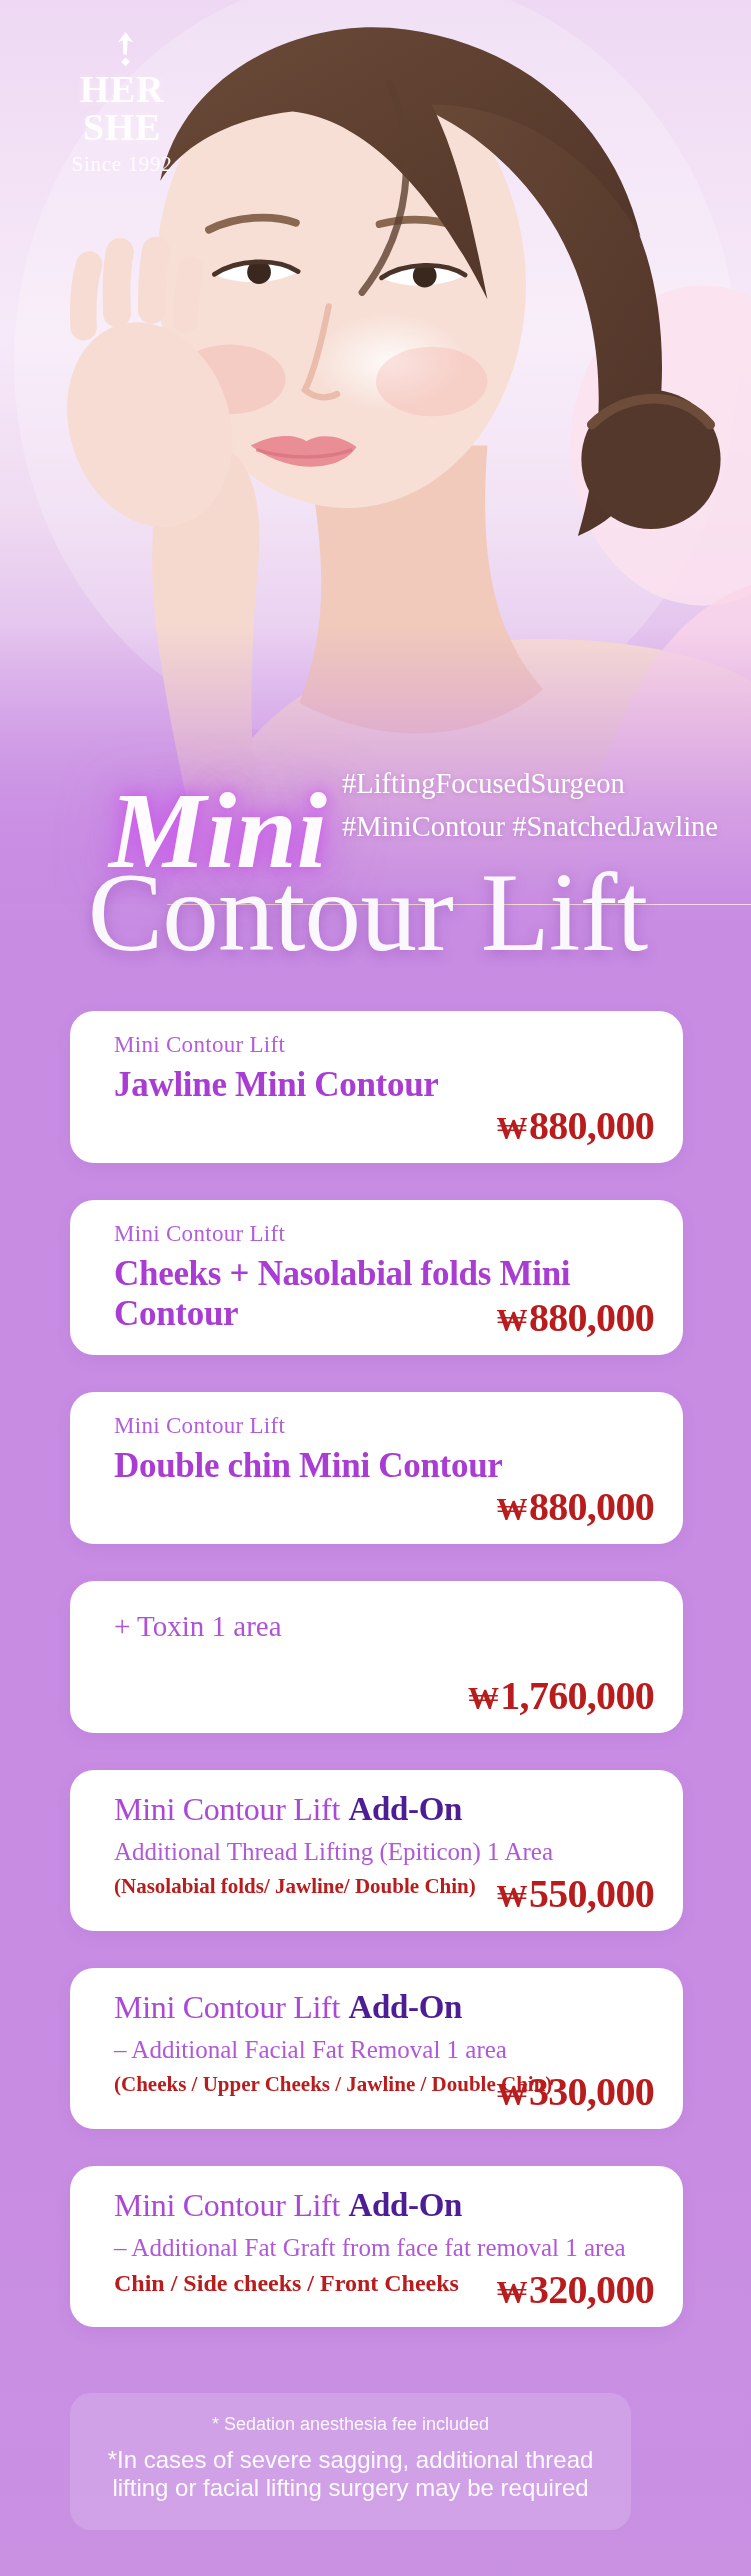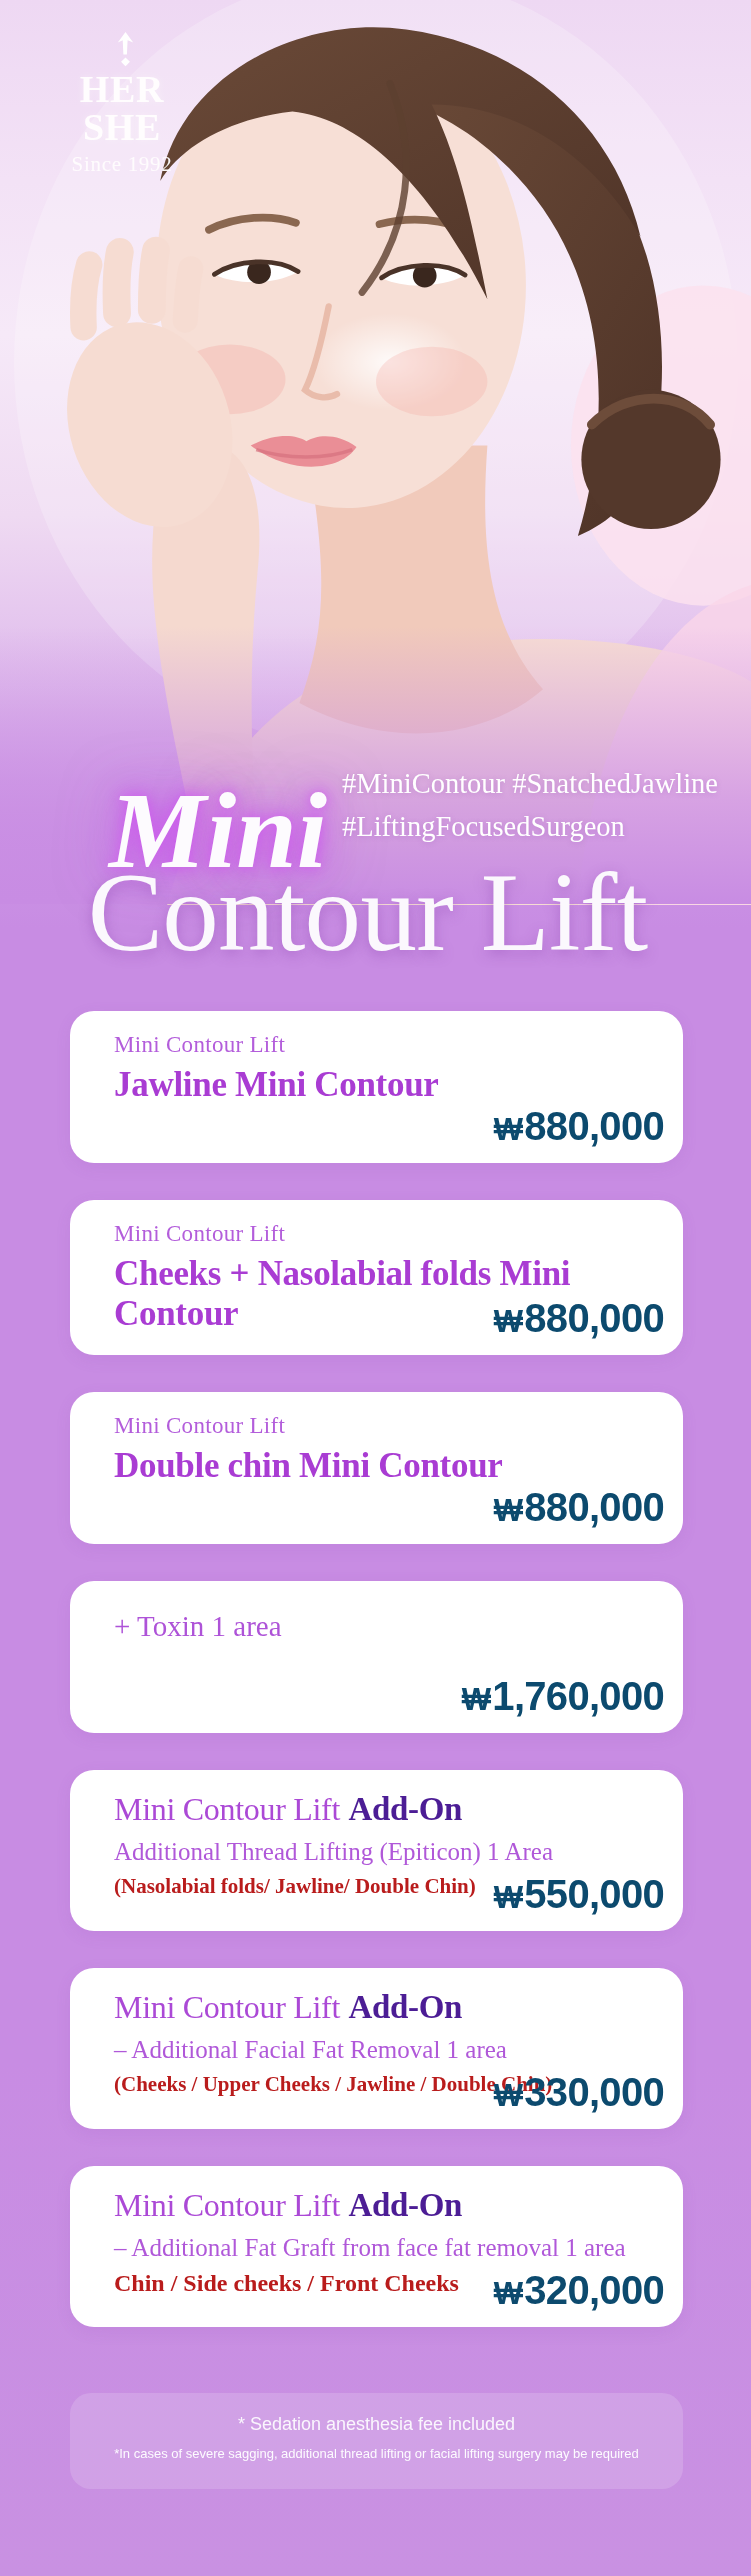--- a/index.html
+++ b/index.html
@@ -48,33 +48,33 @@
   .card-label { font-size:23px; color:#b35ddb; letter-spacing:0.3px; }
   .card-title { font-size:35px; font-weight:700; color:#a93cd3; margin-top:7px; letter-spacing:-0.3px; }
   .title-suffix { font-size:29px; font-weight:400; color:#ae53d8; margin-left:9.7px; letter-spacing:0; }
   .card-line2 { font-size:29px; color:#ae53d8; margin-top:8.4px; }
   .line1 { font-size:32px; color:#ab49d6; letter-spacing:-0.3px; }
   .line1 .addon { font-weight:700; font-size:33px; color:#4c1d95; margin-left:8.4px; }
   .desc { font-size:25px; color:#b058d9; margin-top:9.7px; }
   .areas { font-size:21px; font-weight:600; color:#b91c1c; margin-top:8.4px; }
   .areas-strong { font-size:24px; font-weight:700; }
   .card-price {
-    position:absolute; right:19px; bottom:16.7px;
-    font-family:Liberation Sans, sans-serif; font-weight:700; font-size:40px;
-    color:#0c4a6e; letter-spacing:-0.7px; line-height:1;
+    position:absolute; right:29px; bottom:16.7px;
+    font-family:Liberation Serif, serif; font-weight:700; font-size:40px;
+    color:#b91c1c; letter-spacing:-0.7px; line-height:1;
   }
   .card-price .won { font-size:31px; margin-right:2.1px; }
   
   .footnote {
-    position:absolute; top:2393px; left:70px; width:613px; box-sizing:border-box; z-index:3;
+    position:absolute; top:2393px; left:70px; width:561px; box-sizing:border-box; z-index:3;
     background:rgba(255,255,255,.16); border-radius:21px; padding:21px 32px 28px;
     text-align:center; color:#fdfbff; font-family:"Liberation Sans", sans-serif;
   }
   .fn1 { font-size:18px; opacity:.95; }
-  .fn2 { font-size:13px; margin-top:11px; }
+  .fn2 { font-size:24px; margin-top:11px; }
 </style>
 </head>
 <body>
 
 <div class="page">
 
   <svg class="hero-art" width="752" height="905" viewBox="0 0 1080 1300" aria-hidden="true">
     <defs>
       <linearGradient id="hairg" x1="0" y1="0" x2="1" y2="1">
         <stop offset="0" stop-color="#6b4a38"></stop>
@@ -125,22 +125,22 @@
         <path d="M15,0 L26,15 L18,11.5 L17,32 L12,32 L11,11.5 L4,15 Z" fill="#ffffff"></path>
         <rect x="10.5" y="38" width="9" height="9" fill="#ffffff" transform="rotate(45 15 42.5)"></rect>
       </svg>
     </div>
     <div class="logo-name">HER SHE</div>
     <div class="logo-since">Since 1992</div>
   </div>
 
   <div class="mini-title">Mini</div>
   <div class="hashtags">
+    <div>#LiftingFocusedSurgeon</div>
     <div>#MiniContour #SnatchedJawline</div>
-    <div>#LiftingFocusedSurgeon</div>
   </div>
   <div class="main-title">Contour Lift</div>
 
   <div class="cards">
 
     <div class="card">
       <div class="card-label">Mini Contour Lift</div>
       <div class="card-title">Jawline Mini Contour</div>
       <div class="card-price"><span class="won">₩</span><span>880,000</span></div>
     </div>

